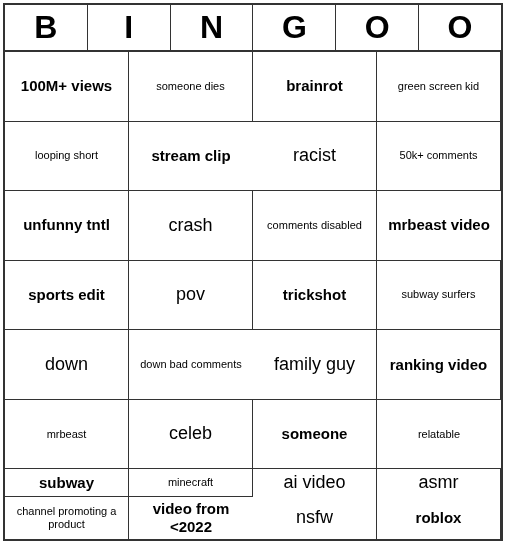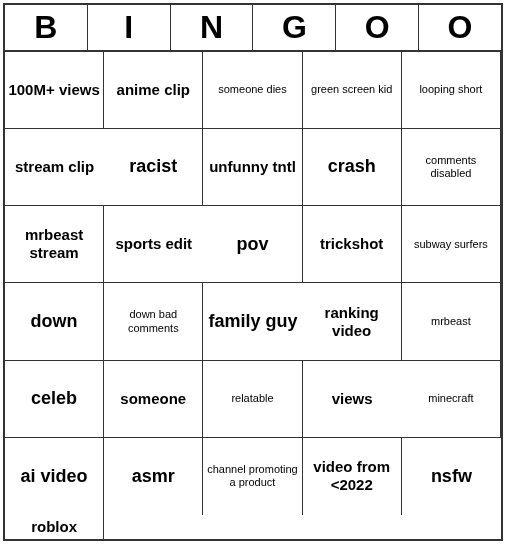--- a/index.html
+++ b/index.html
@@ -30,21 +30,21 @@
       font-weight: bold;
       padding: 4px 0;
       border-right: 1px solid #333;
       border-bottom: 2px solid #333;
     }
     .bingo-header-cell:last-child {
       border-right: none;
     }
     .bingo-grid {
       display: grid;
-      grid-template-columns: repeat(5, 1fr);
+      grid-template-columns: repeat(4, 1fr);
       grid-template-rows: repeat(6, 1fr);
       flex: 1;
     }
     .bingo-cell {
       border-right: 1px solid #333;
       border-bottom: 1px solid #333;
       display: flex;
       align-items: center;
       justify-content: center;
       text-align: center;
@@ -54,21 +54,21 @@
       overflow: hidden;
     }
     .bingo-cell:nth-child(6n) {
       border-right: none;
     }
     .bingo-cell:nth-last-child(-n+6) {
       border-bottom: none;
     }
     .bingo-cell.large-text {
       font-size: 18px;
-      font-weight: bold;
+      font-weight: normal;
     }
     .bingo-cell.medium-text {
       font-size: 15px;
       font-weight: bold;
     }
     .bingo-cell.small-text {
       font-size: 11px;
     }
   </style>
 </head>
@@ -78,43 +78,44 @@
   <div class="bingo-header">
   <div class="bingo-header-cell">B</div>
       <div class="bingo-header-cell">I</div>
       <div class="bingo-header-cell">N</div>
       <div class="bingo-header-cell">G</div>
       <div class="bingo-header-cell">O</div>
       <div class="bingo-header-cell">O</div>
     </div>
   <div class="bingo-grid">
   <div class="bingo-cell medium-text">100M+ views</div>
-      <div class="bingo-cell medium-text">anime clip</div>
       <div class="bingo-cell small-text">someone dies</div>
+      <div class="bingo-cell medium-text">brainrot</div>
       <div class="bingo-cell small-text">green screen kid</div>
       <div class="bingo-cell small-text">looping short</div>
       <div class="bingo-cell medium-text">stream clip</div>
       <div class="bingo-cell large-text">racist</div>
+      <div class="bingo-cell small-text">50k+ comments</div>
       <div class="bingo-cell medium-text">unfunny tntl</div>
       <div class="bingo-cell large-text">crash</div>
       <div class="bingo-cell small-text">comments disabled</div>
-      <div class="bingo-cell medium-text">mrbeast stream</div>
+      <div class="bingo-cell medium-text">mrbeast video</div>
       <div class="bingo-cell medium-text">sports edit</div>
       <div class="bingo-cell large-text">pov</div>
       <div class="bingo-cell medium-text">trickshot</div>
       <div class="bingo-cell small-text">subway surfers</div>
       <div class="bingo-cell large-text">down</div>
       <div class="bingo-cell small-text">down bad comments</div>
       <div class="bingo-cell large-text">family guy</div>
       <div class="bingo-cell medium-text">ranking video</div>
       <div class="bingo-cell small-text">mrbeast</div>
       <div class="bingo-cell large-text">celeb</div>
       <div class="bingo-cell medium-text">someone</div>
       <div class="bingo-cell small-text">relatable</div>
-      <div class="bingo-cell medium-text">views</div>
+      <div class="bingo-cell medium-text">subway</div>
       <div class="bingo-cell small-text">minecraft</div>
       <div class="bingo-cell large-text">ai video</div>
       <div class="bingo-cell large-text">asmr</div>
       <div class="bingo-cell small-text">channel promoting a product</div>
       <div class="bingo-cell medium-text">video from &lt;2022</div>
       <div class="bingo-cell large-text">nsfw</div>
       <div class="bingo-cell medium-text">roblox</div>
     </div>
 </div>
 

